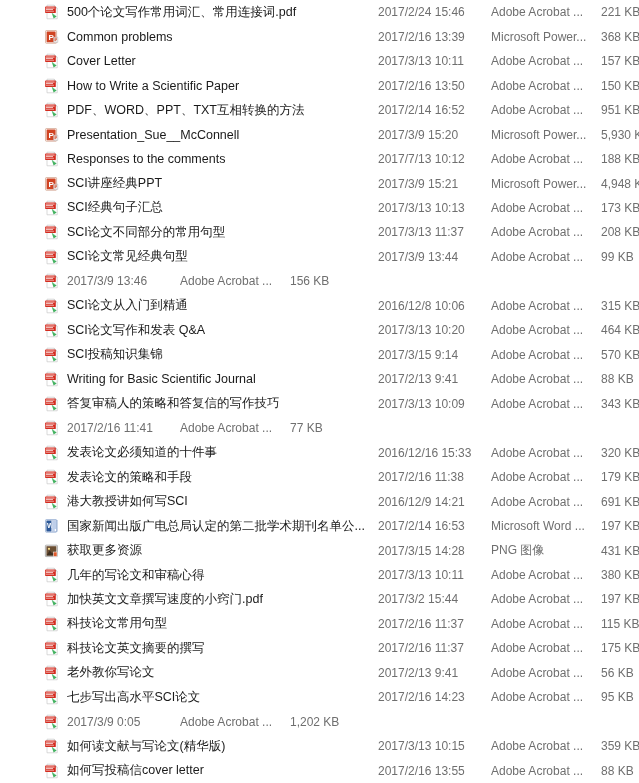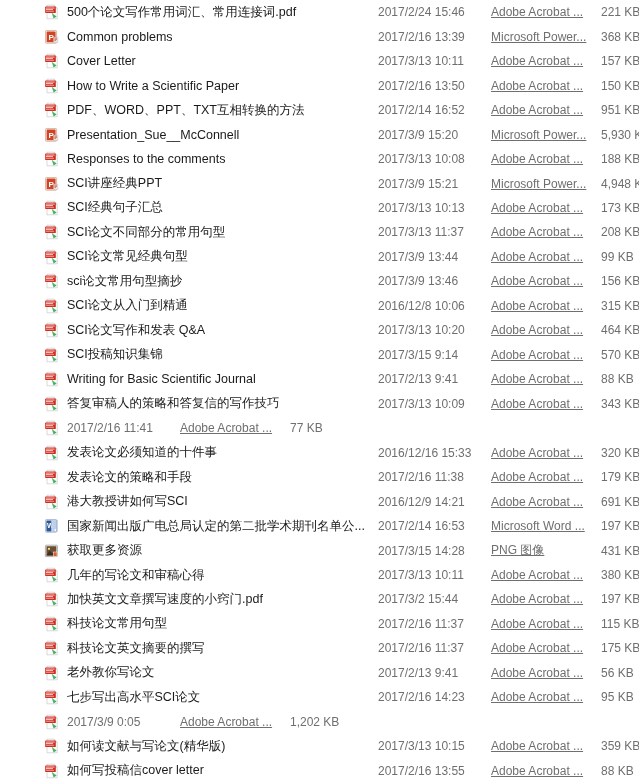--- a/index.html
+++ b/index.html
@@ -56,21 +56,20 @@
     color: #6f6f6f;
     white-space: nowrap;
   }
   .cell-type {
     flex: 0 0 110px;
     width: 110px;
     font-size: 12px;
     color: #6f6f6f;
     white-space: nowrap;
     overflow: hidden;
-    text-decoration: underline;
   }
   .cell-size {
     flex: 1 1 auto;
     font-size: 12px;
     color: #6f6f6f;
     text-align: left;
     padding-right: 9px;
     white-space: nowrap;
   }
 </style>
@@ -187,21 +186,21 @@
           <path d="M10.2 1.2 L13.2 4.2 H10.2 Z" fill="#e8e8e8" stroke="#c8c8c8" stroke-width="0.5"></path>
           <rect x="1.2" y="2.6" width="10.6" height="6.4" rx="0.6" fill="#d42b1f"></rect>
           <rect x="2" y="3.6" width="8.6" height="0.9" fill="#ffffff" opacity="0.85"></rect>
           <rect x="2" y="5.2" width="7" height="0.9" fill="#ffffff" opacity="0.85"></rect>
           <rect x="2" y="6.8" width="8" height="0.9" fill="#ffffff" opacity="0.6"></rect>
           <path d="M7.6 8.4 L12.6 12.4 L9.6 14.6 Z" fill="#2fa84f" opacity="0.9"></path>
           <path d="M8.4 9.2 L11.4 11.6" stroke="#ffffff" stroke-width="0.7" opacity="0.5"></path>
         </svg>
       </div>
       <div class="cell-name">Responses to the comments</div>
-      <div class="cell-date">2017/3/13 10:08</div>
+      <div class="cell-date">2017/7/13 10:12</div>
       <div class="cell-type">Adobe Acrobat ...</div>
       <div class="cell-size">188 KB</div>
     </div>
     <div class="row">
       <div class="cell-icon">
         <svg class="icon-svg" width="16" height="16" viewBox="0 0 16 16" xmlns="http://www.w3.org/2000/svg">
           <rect x="1.6" y="1.6" width="11" height="12.6" rx="0.6" fill="#ffffff" stroke="#d0a08a" stroke-width="0.8"></rect>
           <rect x="2.6" y="2.6" width="9" height="10.6" rx="0.4" fill="#d04423"></rect>
           <text x="4.4" y="10.6" font-family="Liberation Sans, sans-serif" font-size="8" font-weight="bold" fill="#ffffff">P</text>
           <path d="M9.6 8.2 h4.2 v5.2 h-4.2 Z" fill="#f0f0f0" stroke="#b8b8b8" stroke-width="0.5"></path>
@@ -273,21 +272,20 @@
           <path d="M3 1.2 h7.2 L13.2 4.2 V14.8 H3 Z" fill="#ffffff" stroke="#c8c8c8" stroke-width="0.7"></path>
           <path d="M10.2 1.2 L13.2 4.2 H10.2 Z" fill="#e8e8e8" stroke="#c8c8c8" stroke-width="0.5"></path>
           <rect x="1.2" y="2.6" width="10.6" height="6.4" rx="0.6" fill="#d42b1f"></rect>
           <rect x="2" y="3.6" width="8.6" height="0.9" fill="#ffffff" opacity="0.85"></rect>
           <rect x="2" y="5.2" width="7" height="0.9" fill="#ffffff" opacity="0.85"></rect>
           <rect x="2" y="6.8" width="8" height="0.9" fill="#ffffff" opacity="0.6"></rect>
           <path d="M7.6 8.4 L12.6 12.4 L9.6 14.6 Z" fill="#2fa84f" opacity="0.9"></path>
           <path d="M8.4 9.2 L11.4 11.6" stroke="#ffffff" stroke-width="0.7" opacity="0.5"></path>
         </svg>
       </div>
-      <div class="cell-name">sci论文常用句型摘抄</div>
       <div class="cell-date">2017/3/9 13:46</div>
       <div class="cell-type">Adobe Acrobat ...</div>
       <div class="cell-size">156 KB</div>
     </div>
     <div class="row">
       <div class="cell-icon">
         <svg class="icon-svg" width="16" height="16" viewBox="0 0 16 16" xmlns="http://www.w3.org/2000/svg">
           <path d="M3 1.2 h7.2 L13.2 4.2 V14.8 H3 Z" fill="#ffffff" stroke="#c8c8c8" stroke-width="0.7"></path>
           <path d="M10.2 1.2 L13.2 4.2 H10.2 Z" fill="#e8e8e8" stroke="#c8c8c8" stroke-width="0.5"></path>
           <rect x="1.2" y="2.6" width="10.6" height="6.4" rx="0.6" fill="#d42b1f"></rect>

